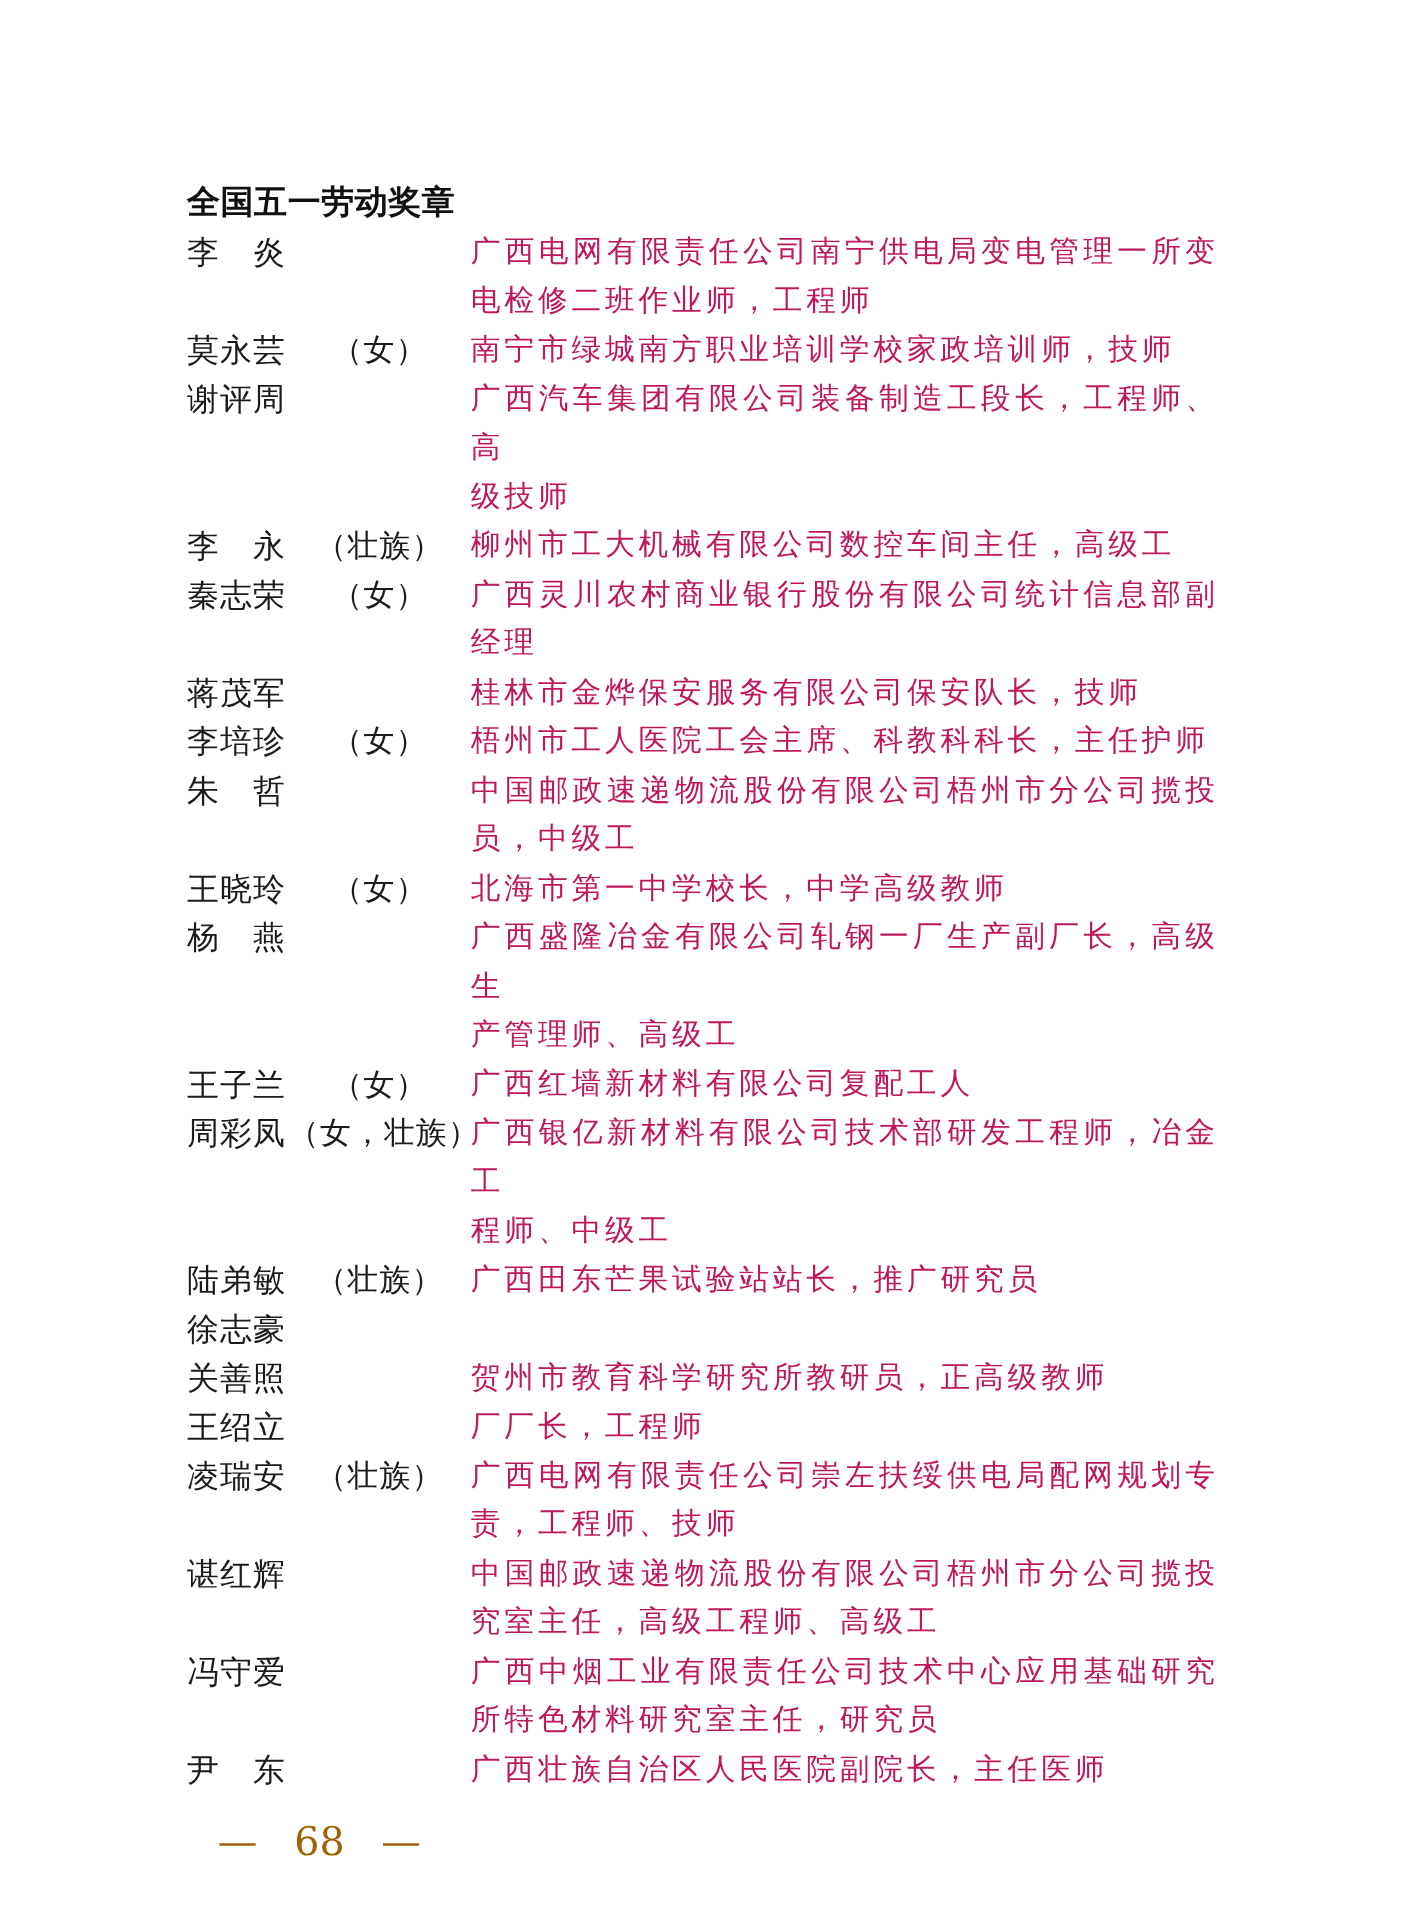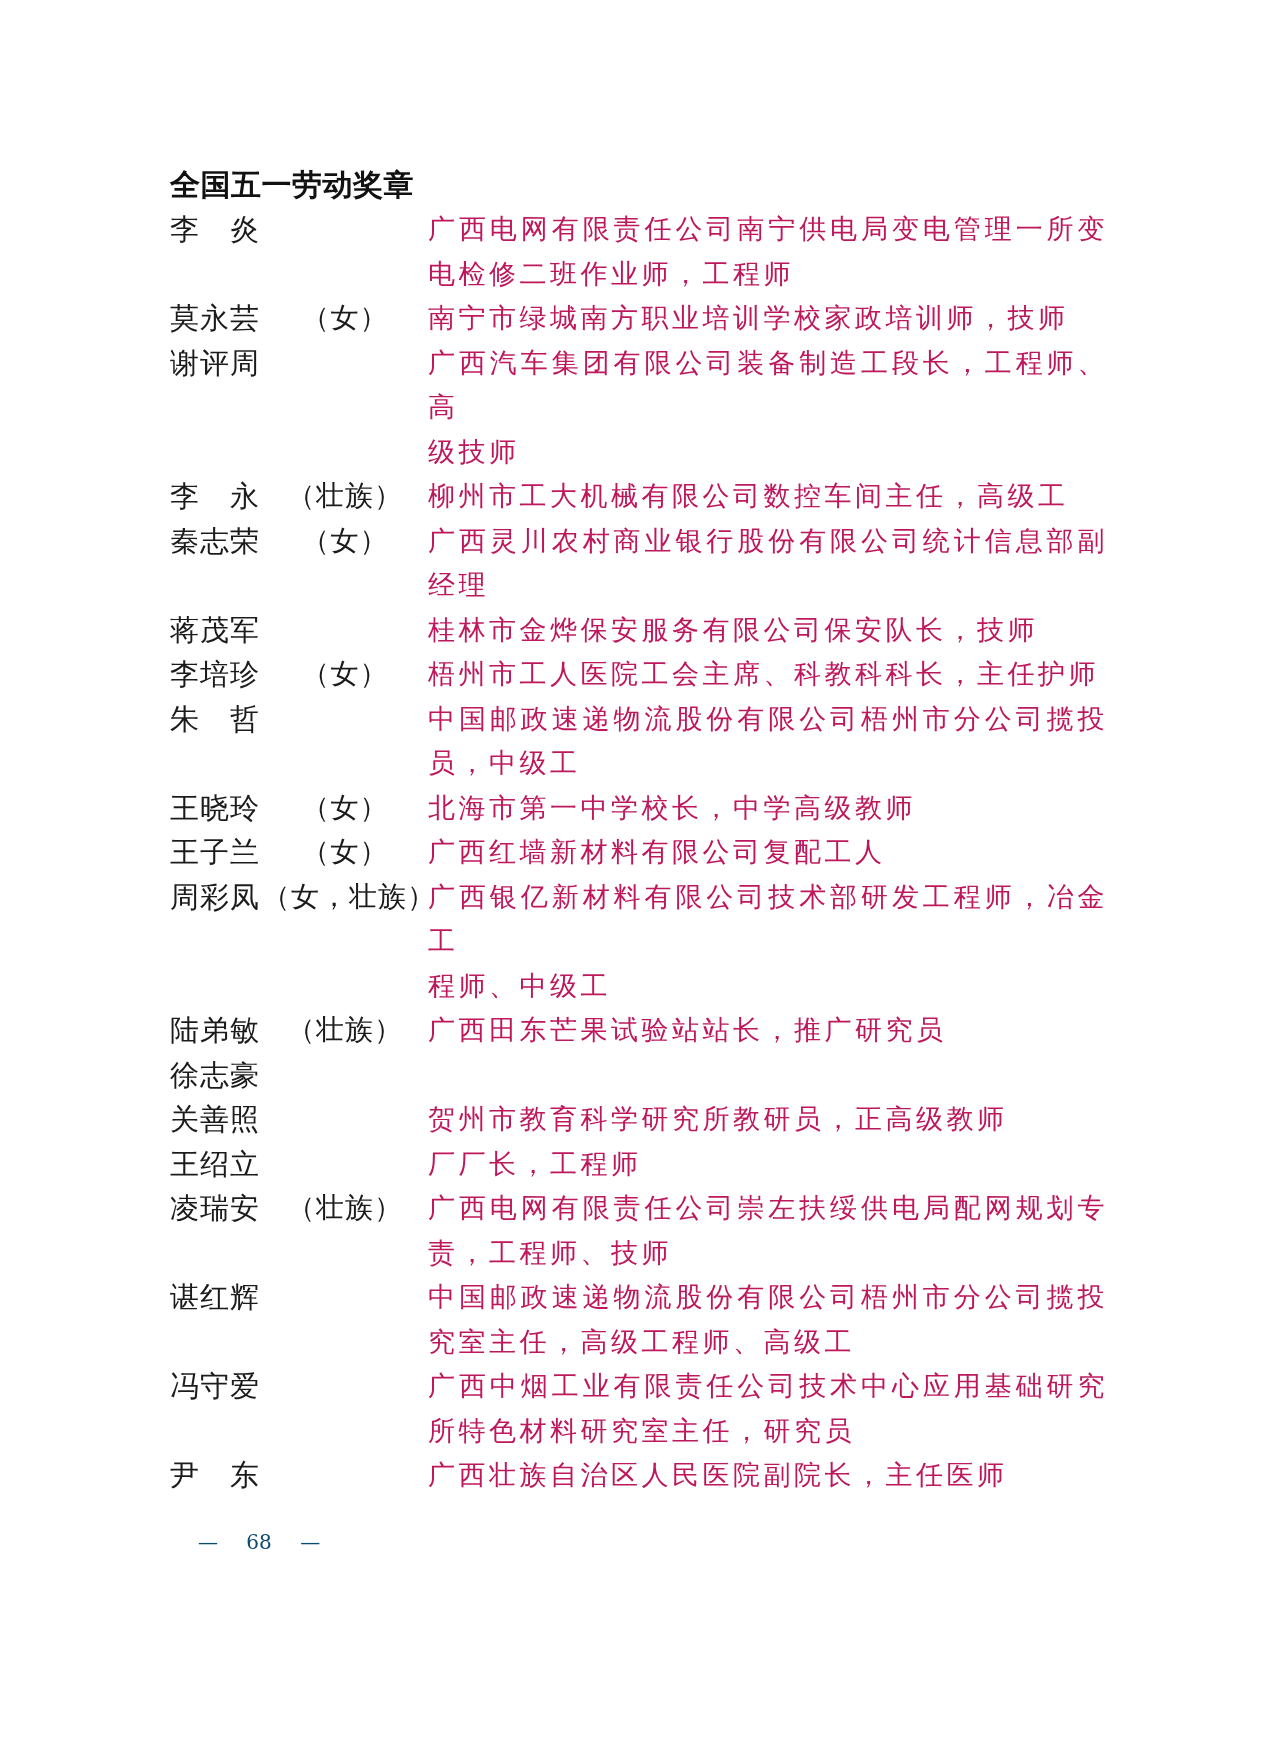--- a/index.html
+++ b/index.html
@@ -66,24 +66,24 @@
     line-height: 44.5px;
     color: #be185d;
     text-align: left;
   }
   .desc-line.fill {
     text-align: justify;
     text-align-last: justify;
   }
   .page-number {
     margin: 24px 0 0 28px;
-    font-size: 20px;
+    font-size: 36px;
     line-height: 40px;
     word-spacing: 22px;
-    color: #0c4a6e;
+    color: #a16207;
     font-family: "DejaVu Serif", serif;
   }
 </style>
 </head>
 <body>
 
 <div class="page">
 
   <h1 class="title">全国五一劳动奖章</h1>
 
@@ -157,20 +157,28 @@
   </div>
 
   <div class="entry">
     <span class="name">王晓玲</span>
     <span class="note">（女）</span>
     <span class="desc">
           <div class="desc-line">北海市第一中学校长，中学高级教师</div>
         </span>
   </div>
 
+  <div class="entry">
+    <span class="name">杨　燕</span>
+    <span class="note"></span>
+    <span class="desc">
+          <div class="desc-line fill">广西盛隆冶金有限公司轧钢一厂生产副厂长，高级生</div>
+          <div class="desc-line">产管理师、高级工</div>
+        </span>
+  </div>
 
   <div class="entry">
     <span class="name">王子兰</span>
     <span class="note">（女）</span>
     <span class="desc">
           <div class="desc-line">广西红墙新材料有限公司复配工人</div>
         </span>
   </div>
 
   <div class="entry">

